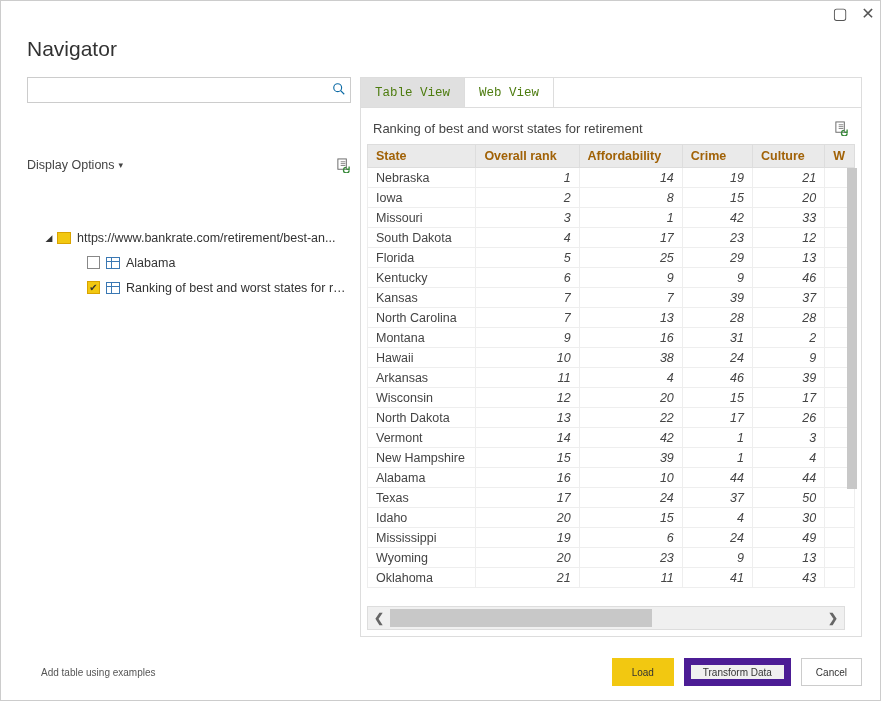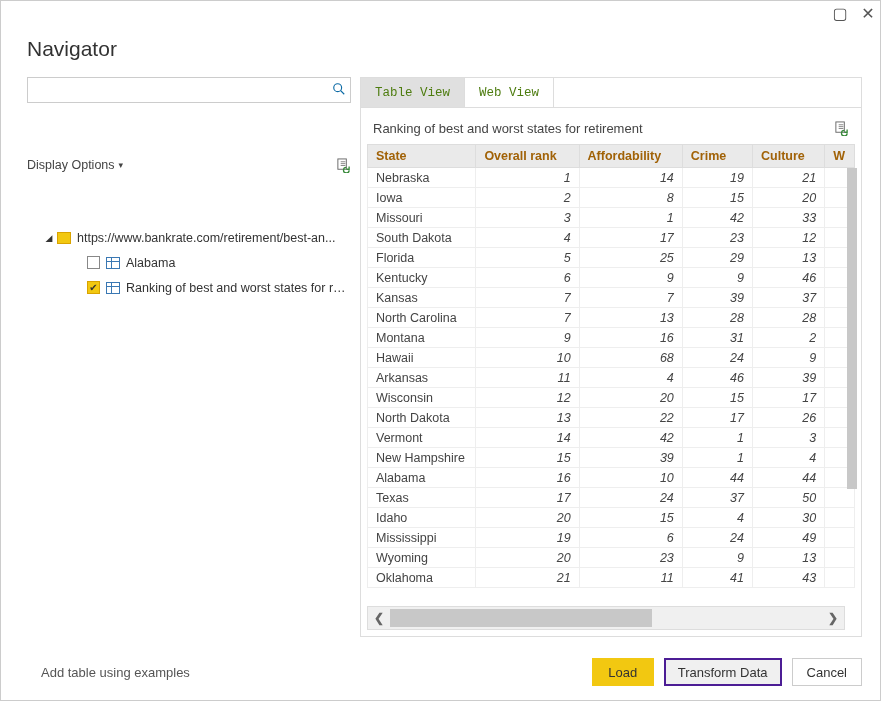--- a/index.html
+++ b/index.html
@@ -37,24 +37,24 @@
     .data-table { border-collapse: collapse; width: 100%; font-size: 12.5px; }
     .data-table th { background: #eaeaea; text-align: left; font-weight: 600; padding: 4px 8px; border: 1px solid #ddd; color: #a16207; }
     .data-table td { border: 1px solid #eee; padding: 2.5px 8px; color: #444; }
     .data-table td.num { text-align: right; font-style: italic; }
     .hscroll { height: 24px; margin: 4px 16px 6px 6px; display: flex; align-items: center; background: #f0f0f0; border: 1px solid #ddd; position: relative; }
     .hscroll .arrow { width: 22px; text-align: center; color: #666; cursor: pointer; font-size:12px; font-weight:bold; }
     .hscroll .thumb { position: absolute; left: 22px; top: 2px; bottom: 2px; width: 55%; background: #c8c8c8; }
     .vscroll { position: absolute; right: 2px; top: 90px; bottom: 40px; width: 14px; background: transparent; }
     .vscroll .vthumb { position: absolute; top: 0; height: 75%; left: 2px; right: 2px; background: #c8c8c8; }
     .button-bar { position: absolute; bottom: 14px; left: 26px; right: 18px; display: flex; align-items: center; }
-    .btn { height: 28px; padding: 0 14px; font-size: 13px; border: 1px solid #ccc; background: #fff; cursor: pointer; color: #333; display: flex; align-items: center; }
+    .btn { height: 28px; padding: 0 14px; font-size: 10px; border: 1px solid #ccc; background: #fff; cursor: pointer; color: #333; display: flex; align-items: center; }
     .btn.add-examples { border: none; background: transparent; color: #555; }
     .btn.load { background: #f2c811; border-color: #f2c811; min-width: 62px; justify-content: center; }
-    .btn.transform { background: #f0f0f0; border: 2px solid #4c1d95; padding: 0 12px; }
+    .btn.transform { background: #f0f0f0; border: 7px solid #4c1d95; padding: 0 12px; }
     .spacer { flex: 1; }
     .gap { width: 10px; }
   </style>
 </head>
 <body>
 
 <div class="titlebar">
   <div class="win-btn">
       <span>▢</span>
     </div>
@@ -212,21 +212,21 @@
               <td>Montana</td>
               <td class="num">9</td>
               <td class="num">16</td>
               <td class="num">31</td>
               <td class="num">2</td>
               <td></td>
             </tr>
             <tr>
               <td>Hawaii</td>
               <td class="num">10</td>
-              <td class="num">68</td>
+              <td class="num">38</td>
               <td class="num">24</td>
               <td class="num">9</td>
               <td></td>
             </tr>
             <tr>
               <td>Arkansas</td>
               <td class="num">11</td>
               <td class="num">4</td>
               <td class="num">46</td>
               <td class="num">39</td>

